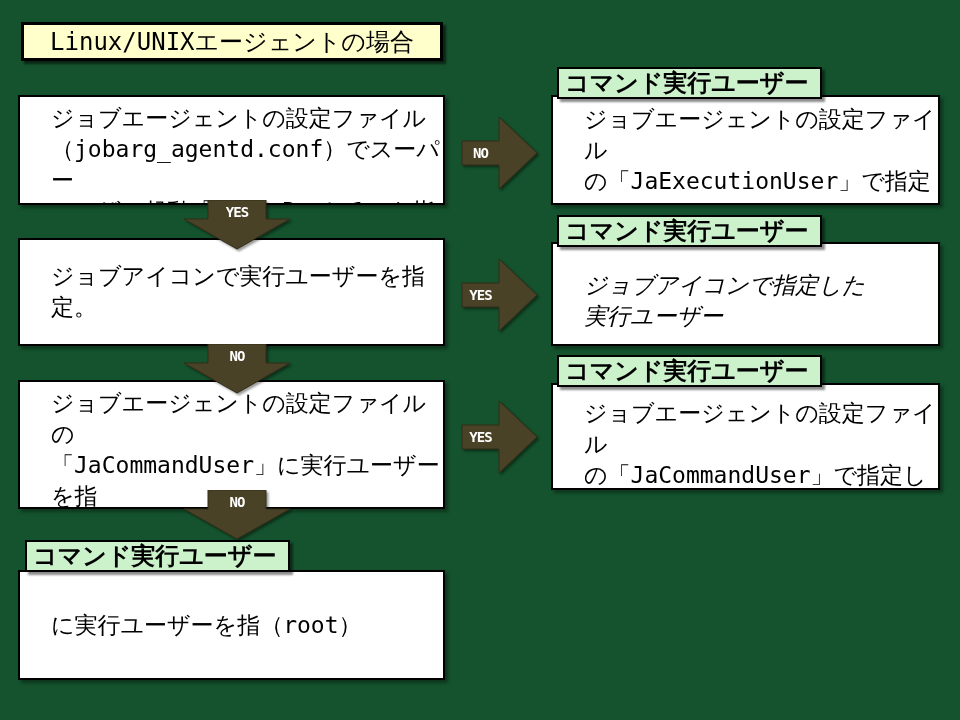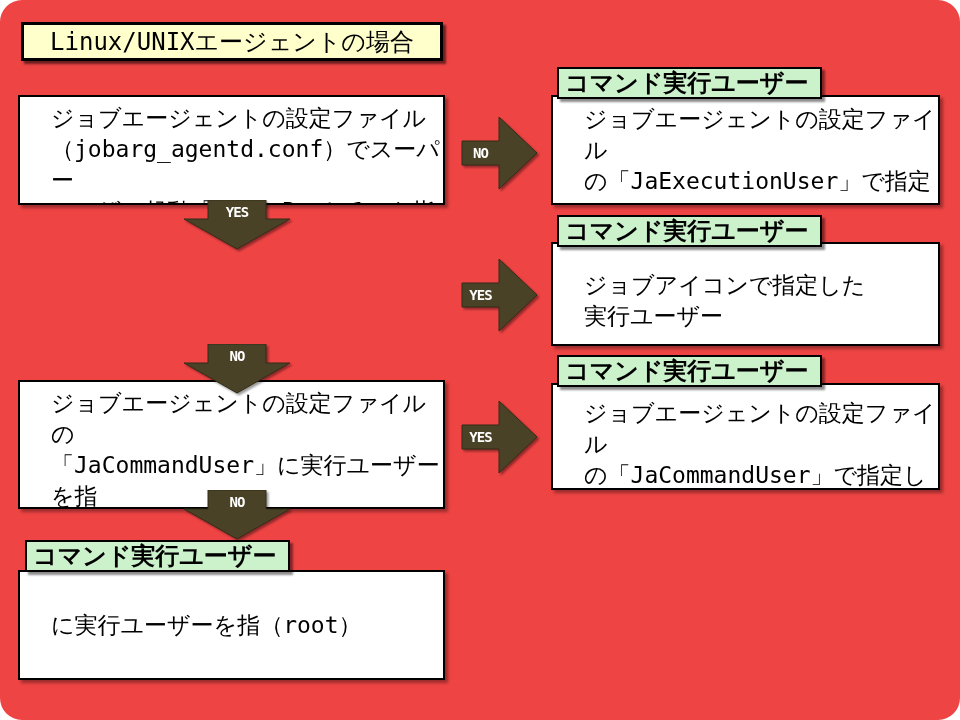--- a/index.html
+++ b/index.html
@@ -1,18 +1,18 @@
 <!DOCTYPE html>
 <html style="--title-bg: #ffffcc; --result-header-bg: #ccf2cc; --box-bg: #ffffff; --border: #000000; --arrow-fill: #4a4226; --branch-text: #ffffff;"><head>
 <meta charset="utf-8">
 <style>
   html,body{margin:0;padding:0;background:#fff;}
   .canvas{
-    position:relative;width:960px;height:720px;background:#ef4444;overflow:hidden;
-    font-family:"DejaVu Sans Mono","DejaVu Sans",monospace;color:#000;border-radius:22px;
+    position:relative;width:960px;height:720px;background:#14532d;overflow:hidden;
+    font-family:"DejaVu Sans Mono","DejaVu Sans",monospace;color:#000;
   }
   .title-box{
     position:absolute;left:21px;top:22px;width:422px;height:39px;box-sizing:border-box;
     background:var(--title-bg,#ffffcc);border:3px solid var(--border,#000);
     box-shadow:3px 3px 2px rgba(0,0,0,0.55);
     display:flex;align-items:center;justify-content:center;
     font-size:24px;white-space:nowrap;z-index:2;
   }
   .box{
     position:absolute;left:18px;width:427px;box-sizing:border-box;
@@ -48,20 +48,23 @@
   <div class="title-box">
     <span>Linux/UNIXエージェントの場合</span>
   </div>
 
   <div class="box" style="top:95px;height:110px;padding-top:6px;">
     <span class="txt">ジョブエージェントの設定ファイル
 （jobarg_agentd.conf）でスーパー
 ユーザー起動「AllowRoot=1」を指定。</span>
   </div>
 
+  <div class="box center" style="top:238px;height:108px;">
+    <span class="txt">ジョブアイコンで実行ユーザーを指定。</span>
+  </div>
 
   <div class="box" style="top:380px;height:129px;padding-top:6px;">
     <span class="txt">ジョブエージェントの設定ファイルの
 「JaCommandUser」に実行ユーザーを指
 定。</span>
   </div>
 
   <div class="green-header" style="left:25px;top:540px;">
     <span>コマンド実行ユーザー</span>
   </div>
@@ -74,21 +77,21 @@
   </div>
   <div class="box rbody" style="top:95px;height:110px;padding-top:7px;">
     <span class="txt">ジョブエージェントの設定ファイル
 の「JaExecutionUser」で指定した
 OSユーザー（デフォルトはzabbix）</span>
   </div>
 
   <div class="green-header" style="left:557px;top:215px;">
     <span>コマンド実行ユーザー</span>
   </div>
-  <div class="box rbody" style="top:242px;height:104px;padding-top:26px;">
+  <div class="box rbody" style="top:242px;height:104px;padding-top:26px;font-style:italic;">
     <span class="txt">ジョブアイコンで指定した
 実行ユーザー</span>
   </div>
 
   <div class="green-header" style="left:557px;top:355px;">
     <span>コマンド実行ユーザー</span>
   </div>
   <div class="box rbody" style="top:383px;height:107px;padding-top:13px;">
     <span class="txt">ジョブエージェントの設定ファイル
 の「JaCommandUser」で指定した実

